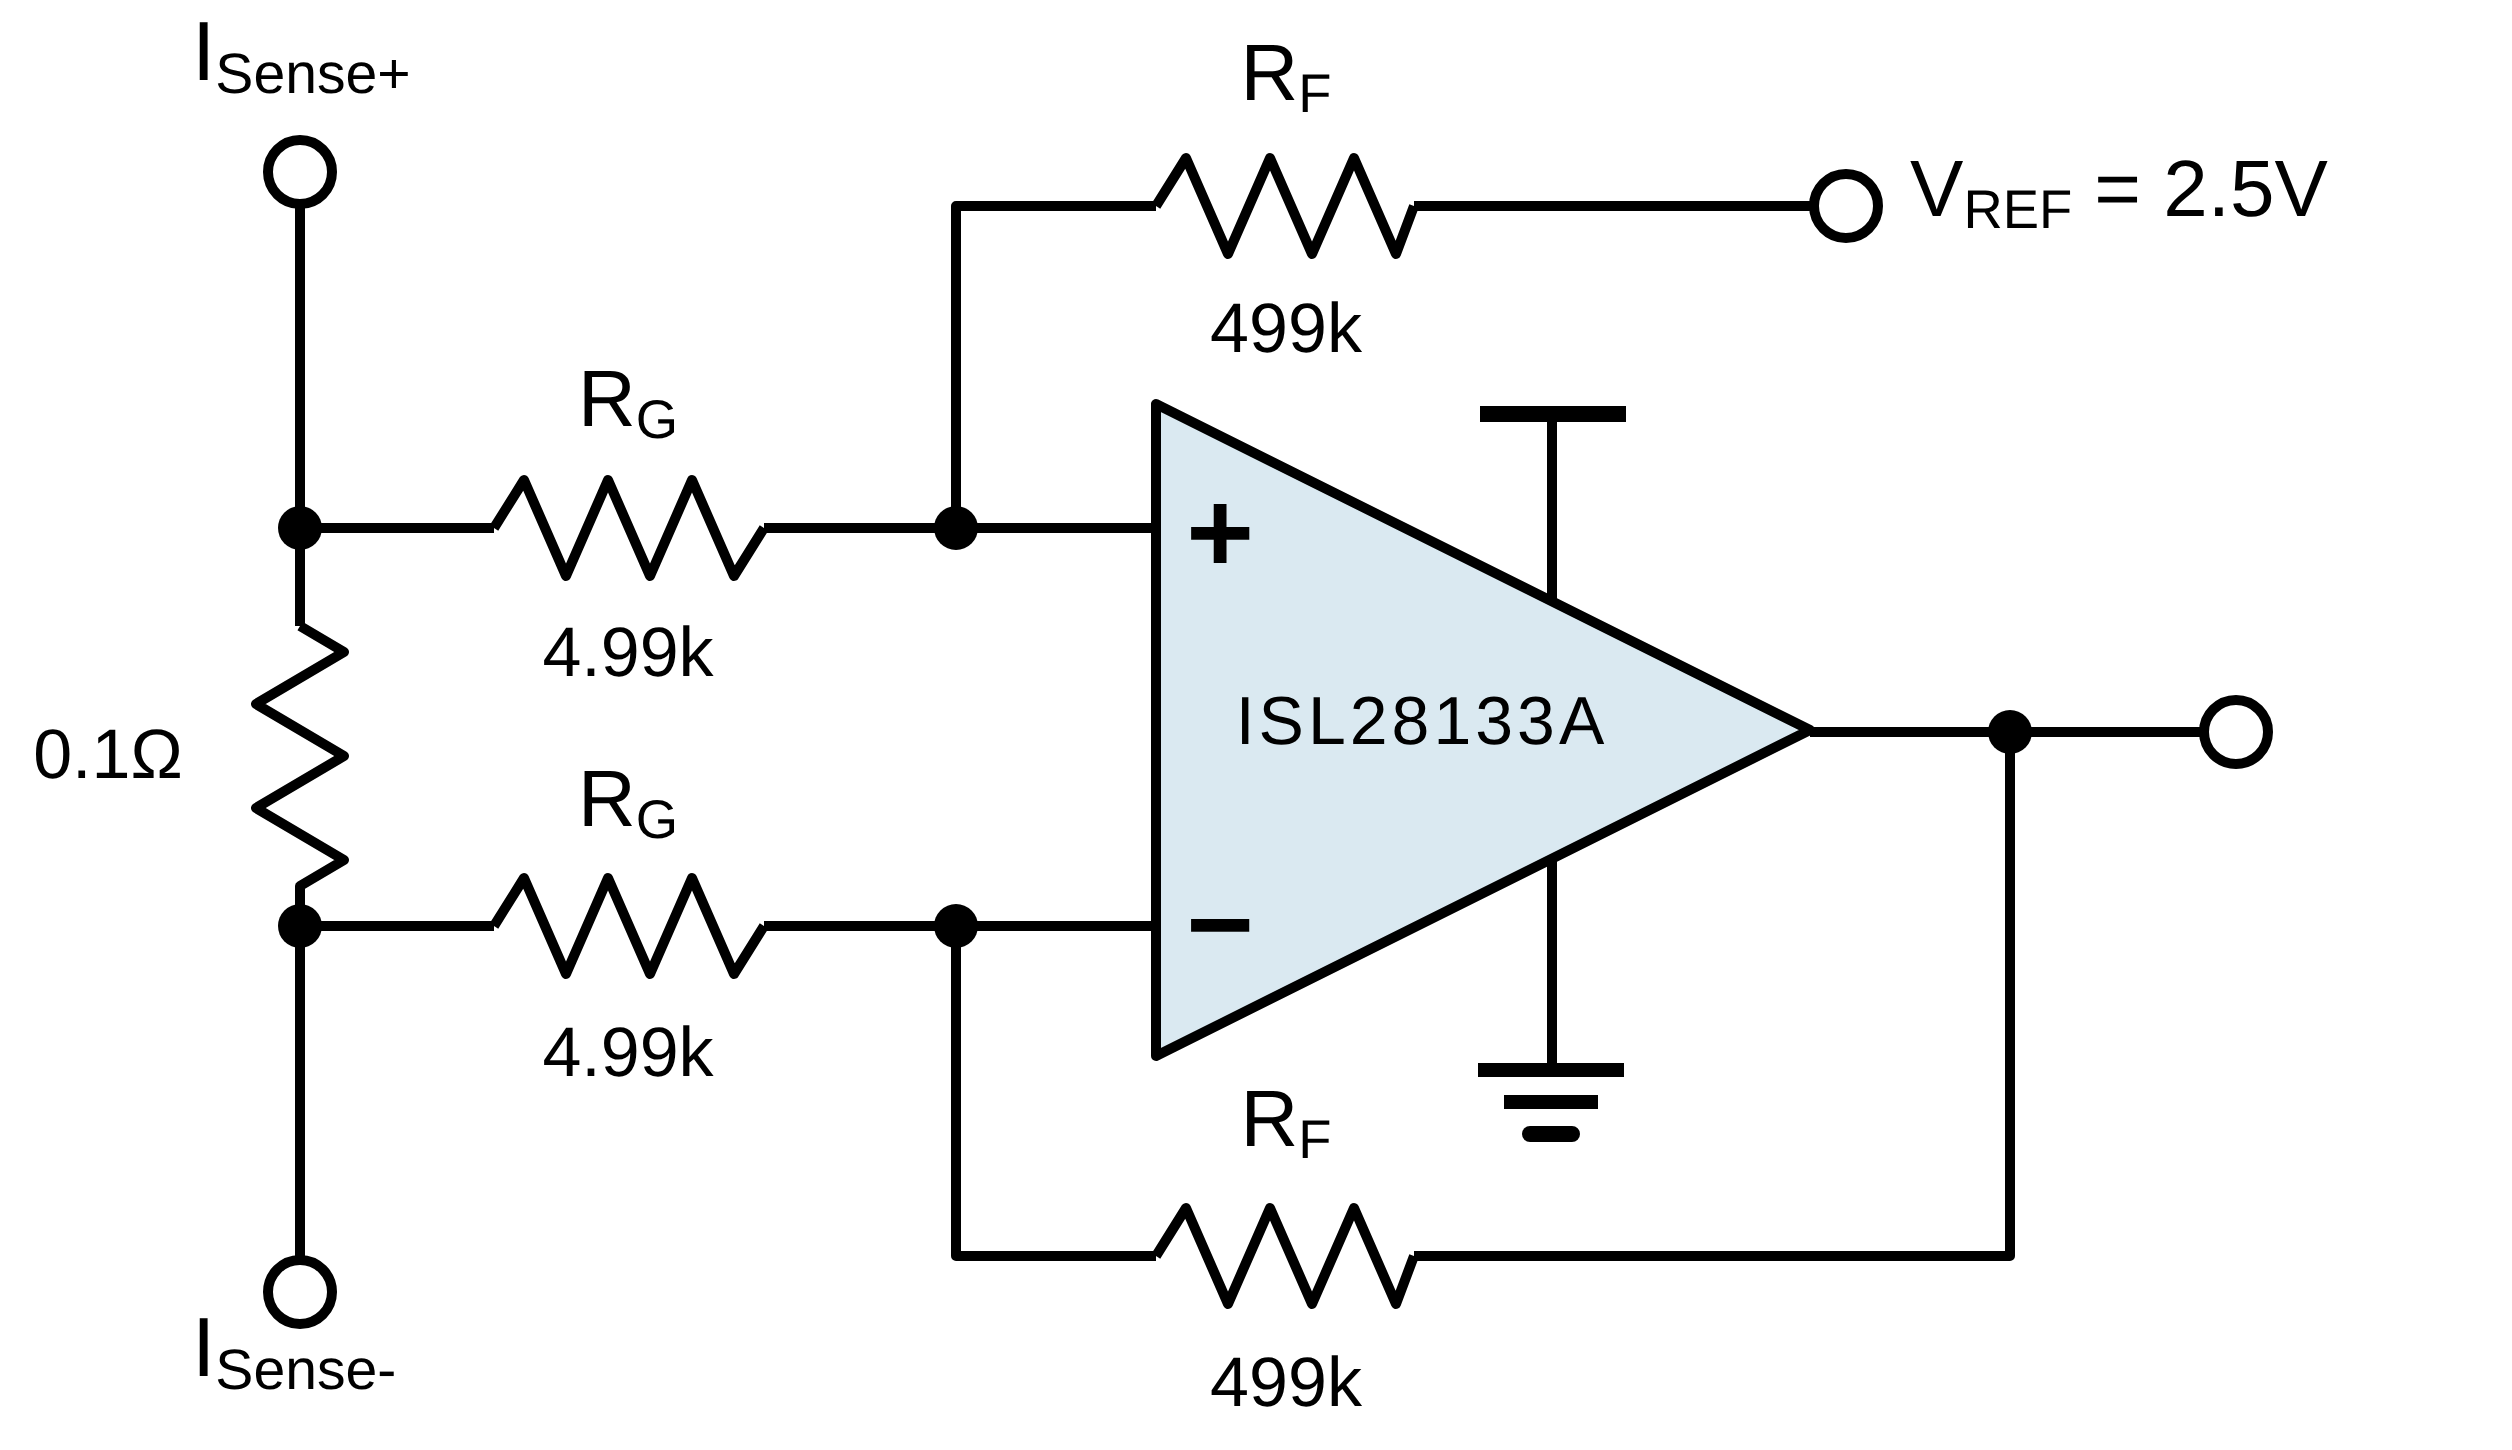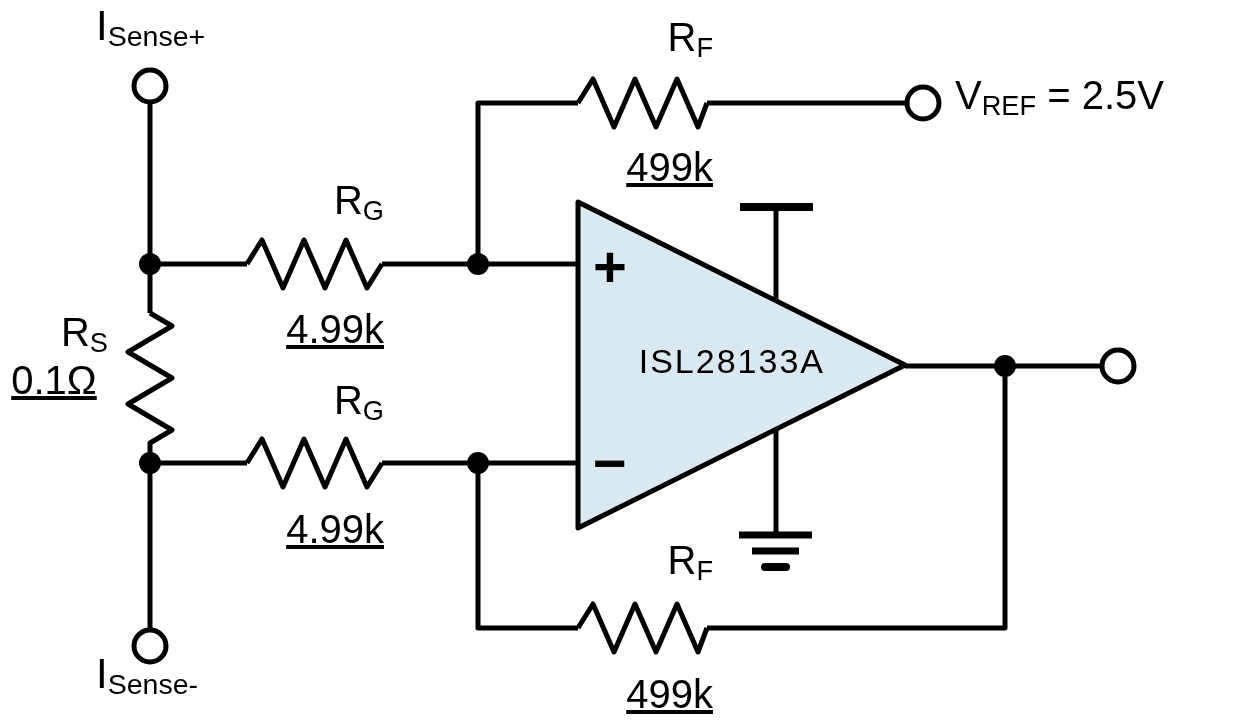--- a/index.html
+++ b/index.html
@@ -5,22 +5,22 @@
   html,body{margin:0;padding:0;background:#fff;}
   #stage{
     position:relative;width:1256px;height:725px;background:#ffffff;
     font-family:"Liberation Sans", sans-serif;color:#000;overflow:hidden;
   }
   #wires{position:absolute;left:0;top:0;width:1256px;height:725px;}
   .lbl{
     position:absolute;font-size:40px;line-height:1;white-space:nowrap;color:#000;
   }
   .lbl sub{font-size:0.68em;vertical-align:-0.22em;}
-  .val{font-size:40px;text-decoration:underline;}
-  .ctr{text-align:right;}
+  .val{font-size:35px;}
+  .ctr{text-align:center;}
   .partnum{font-size:34px;letter-spacing:2px;}
   .sym{
     position:absolute;width:60px;height:60px;display:flex;align-items:center;justify-content:center;
     font-size:58px;font-weight:bold;line-height:1;
   }
 </style>
 </head>
 <body>
 
 <div id="stage">
@@ -80,21 +80,20 @@
     </g>
   </svg>
 
   <div class="lbl" style="left:96px;top:5px;font-size:42px;"><span>I</span><sub>Sense+</sub></div>
 
   <div class="lbl" style="left:96px;top:653px;font-size:42px;"><span>I</span><sub>Sense-</sub></div>
 
   <div class="lbl" style="left:955px;top:75px;"><span>V</span><sub>REF</sub><span> = 2.5V</span></div>
 
 
-  <div class="lbl" style="left:0px;top:312px;width:108px;text-align:right;"><span>R</span><sub>S</sub></div>
   <div class="lbl val" style="left:0px;top:360px;width:108px;text-align:center;">0.1Ω</div>
 
   <div class="lbl ctr" style="left:244px;top:180px;width:140px;"><span>R</span><sub>G</sub></div>
   <div class="lbl val ctr" style="left:244px;top:309px;width:140px;">4.99k</div>
 
   <div class="lbl ctr" style="left:244px;top:380px;width:140px;"><span>R</span><sub>G</sub></div>
   <div class="lbl val ctr" style="left:244px;top:509px;width:140px;">4.99k</div>
 
   <div class="lbl ctr" style="left:573px;top:17px;width:140px;"><span>R</span><sub>F</sub></div>
   <div class="lbl val ctr" style="left:573px;top:147px;width:140px;">499k</div>

